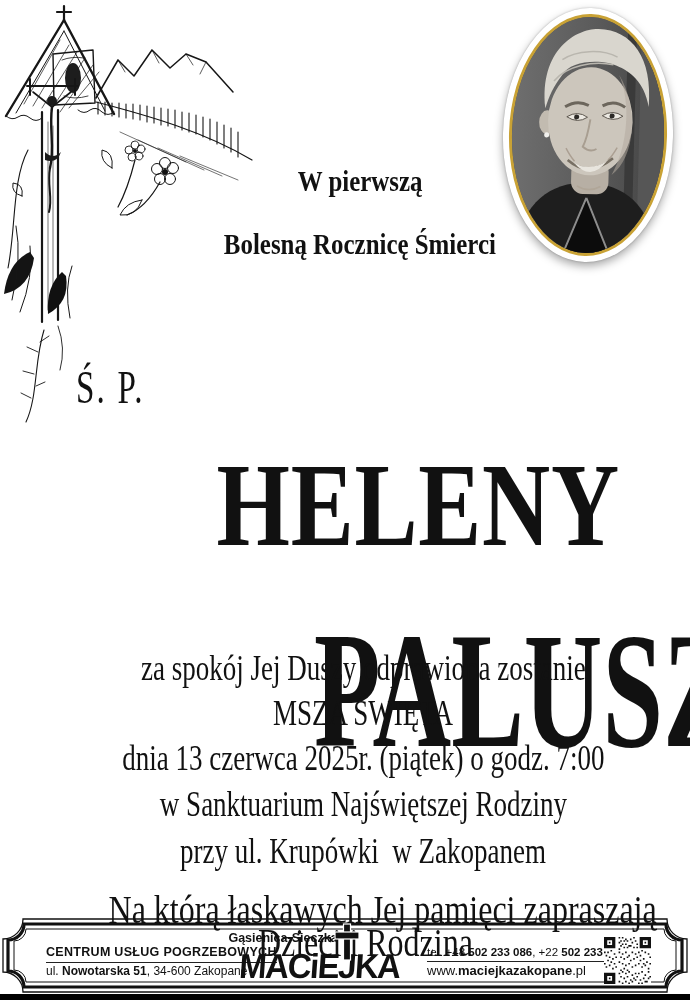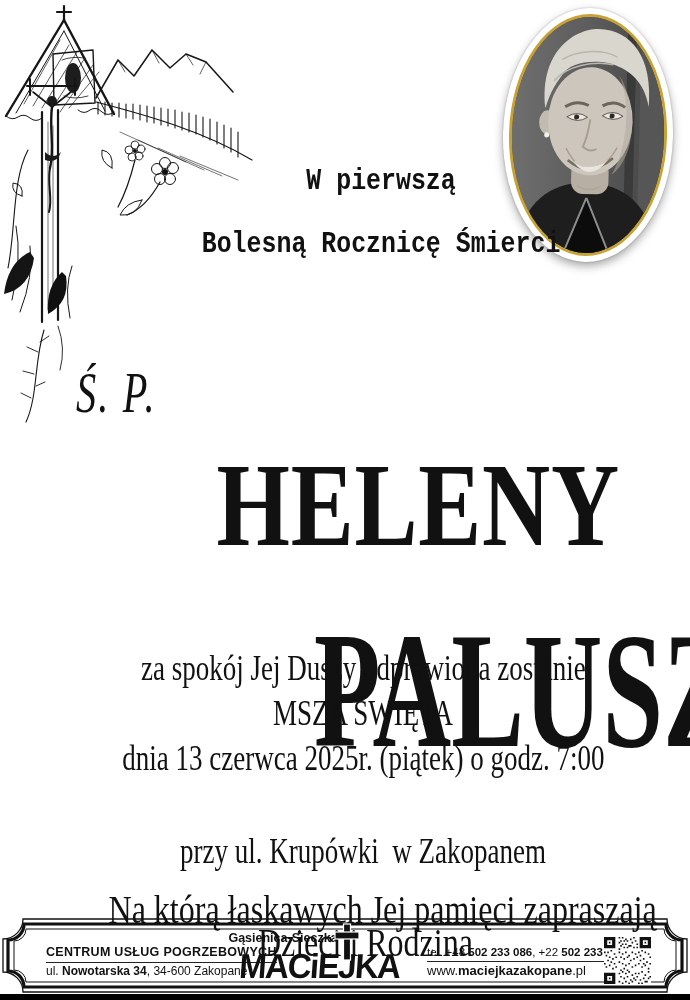--- a/index.html
+++ b/index.html
@@ -5,24 +5,24 @@
   html,body{margin:0;padding:0;background:#e8e8e8;}
   .poster{
     position:relative;width:690px;height:1000px;background:#ffffff;
     margin:0 auto;overflow:hidden;
     font-family:"Liberation Serif", serif;color:#111;
   }
   .abs{position:absolute;}
   .line{left:0;width:690px;text-align:center;white-space:pre;}
   .cx{display:inline-block;transform:scaleX(var(--sx,1));transform-origin:center;white-space:pre;}
   .cxl{display:inline-block;transform:scaleX(var(--sx,1));transform-origin:left center;white-space:pre;}
-  .subtitle{font-size:30px;font-weight:bold;font-family:Liberation Mono, monospace;}
+  .subtitle{font-size:30px;font-weight:bold;}
   .name1{top:302px;font-size:118px;font-weight:bold;letter-spacing:1px;}
   .name2{top:406px;font-size:165px;font-weight:bold;}
-  .sp{left:76px;top:361px;font-size:56px;font-style:italic;letter-spacing:3px;}
+  .sp{left:76px;top:361px;font-size:46px;letter-spacing:3px;}
   .bodyline{font-size:36px;font-weight:normal;}
   .invline{font-size:40px;font-weight:normal;}
   
   .photo-outer{
     left:503px;top:8px;width:170px;height:254px;border-radius:50%;
     background:#fff;box-shadow:0 4px 10px rgba(0,0,0,.35),0 0 2px rgba(0,0,0,.25);
     transform:rotate(1.5deg);
   }
   .photo-inner{
     position:absolute;left:6px;top:6px;right:6px;bottom:6px;
@@ -165,20 +165,23 @@
 
   <div class="abs line bodyline" style="top:605px">
     <span class="cx" style="--sx:.75">za spokój Jej Duszy odprawiona zostanie</span>
   </div>
   <div class="abs line bodyline" style="top:650px">
     <span class="cx" style="--sx:.75">MSZA ŚWIĘTA</span>
   </div>
   <div class="abs line bodyline" style="top:695px">
     <span class="cx" style="--sx:.75">dnia 13 czerwca 2025r. (piątek) o godz. 7:00</span>
   </div>
+  <div class="abs line bodyline" style="top:741px">
+    <span class="cx" style="--sx:.75">w Sanktuarium Najświętszej Rodziny</span>
+  </div>
   <div class="abs line invline" style="top:839px">
     <span class="cx" style="--sx:.80">Na którą łaskawych Jej pamięci zapraszają</span>
   </div>
   <div class="abs line bodyline" style="top:788px">
     <span class="cx" style="--sx:.75">przy ul. Krupówki  w Zakopanem</span>
   </div>
   <div class="abs line invline" style="top:872px">
     <span class="cx" style="--sx:.80">Dzieci i Rodzina</span>
   </div>
 
@@ -186,21 +189,21 @@
     <svg width="690" height="85" viewBox="0 0 690 85" style="position:absolute;left:0;top:0">
       <g fill="none" stroke="#111">
         <path stroke-width="1.3" d="M23 4 H667 A20 20 0 0 0 687 24 V57 A20 20 0 0 0 667 77 H23 A20 20 0 0 0 3 57 V24 A20 20 0 0 0 23 4 Z"></path>
         <path stroke-width="3.2" d="M24 9 H666 A16 16 0 0 0 682 25 V56 A16 16 0 0 0 666 72 H24 A16 16 0 0 0 8 56 V25 A16 16 0 0 0 24 9 Z"></path>
         <path stroke-width="1" d="M26 14 H664 A12 12 0 0 0 676 26 V55 A12 12 0 0 0 664 67 H26 A12 12 0 0 0 14 55 V26 A12 12 0 0 0 26 14 Z"></path>
       </g>
     </svg>
 
     <div class="f-company">
       <div class="l1">CENTRUM USŁUG POGRZEBOWYCH</div>
-      <div class="l2"><span>ul. </span><span class="b">Nowotarska 34</span><span>, 34-600 Zakopane</span></div>
+      <div class="l2"><span>ul. </span><span class="b">Nowotarska 51</span><span>, 34-600 Zakopane</span></div>
     </div>
 
     <div class="f-family">Gąsienica-Sieczka</div>
     <div class="f-logo">MACiEJKA</div>
     <svg class="f-cross" width="26" height="38" viewBox="0 0 26 38">
       <g fill="#111" stroke="#fff" stroke-width="1.2">
         <rect x="9.5" y="1" width="7" height="36"></rect>
         <rect x="1" y="9" width="24" height="7"></rect>
       </g>
     </svg>

